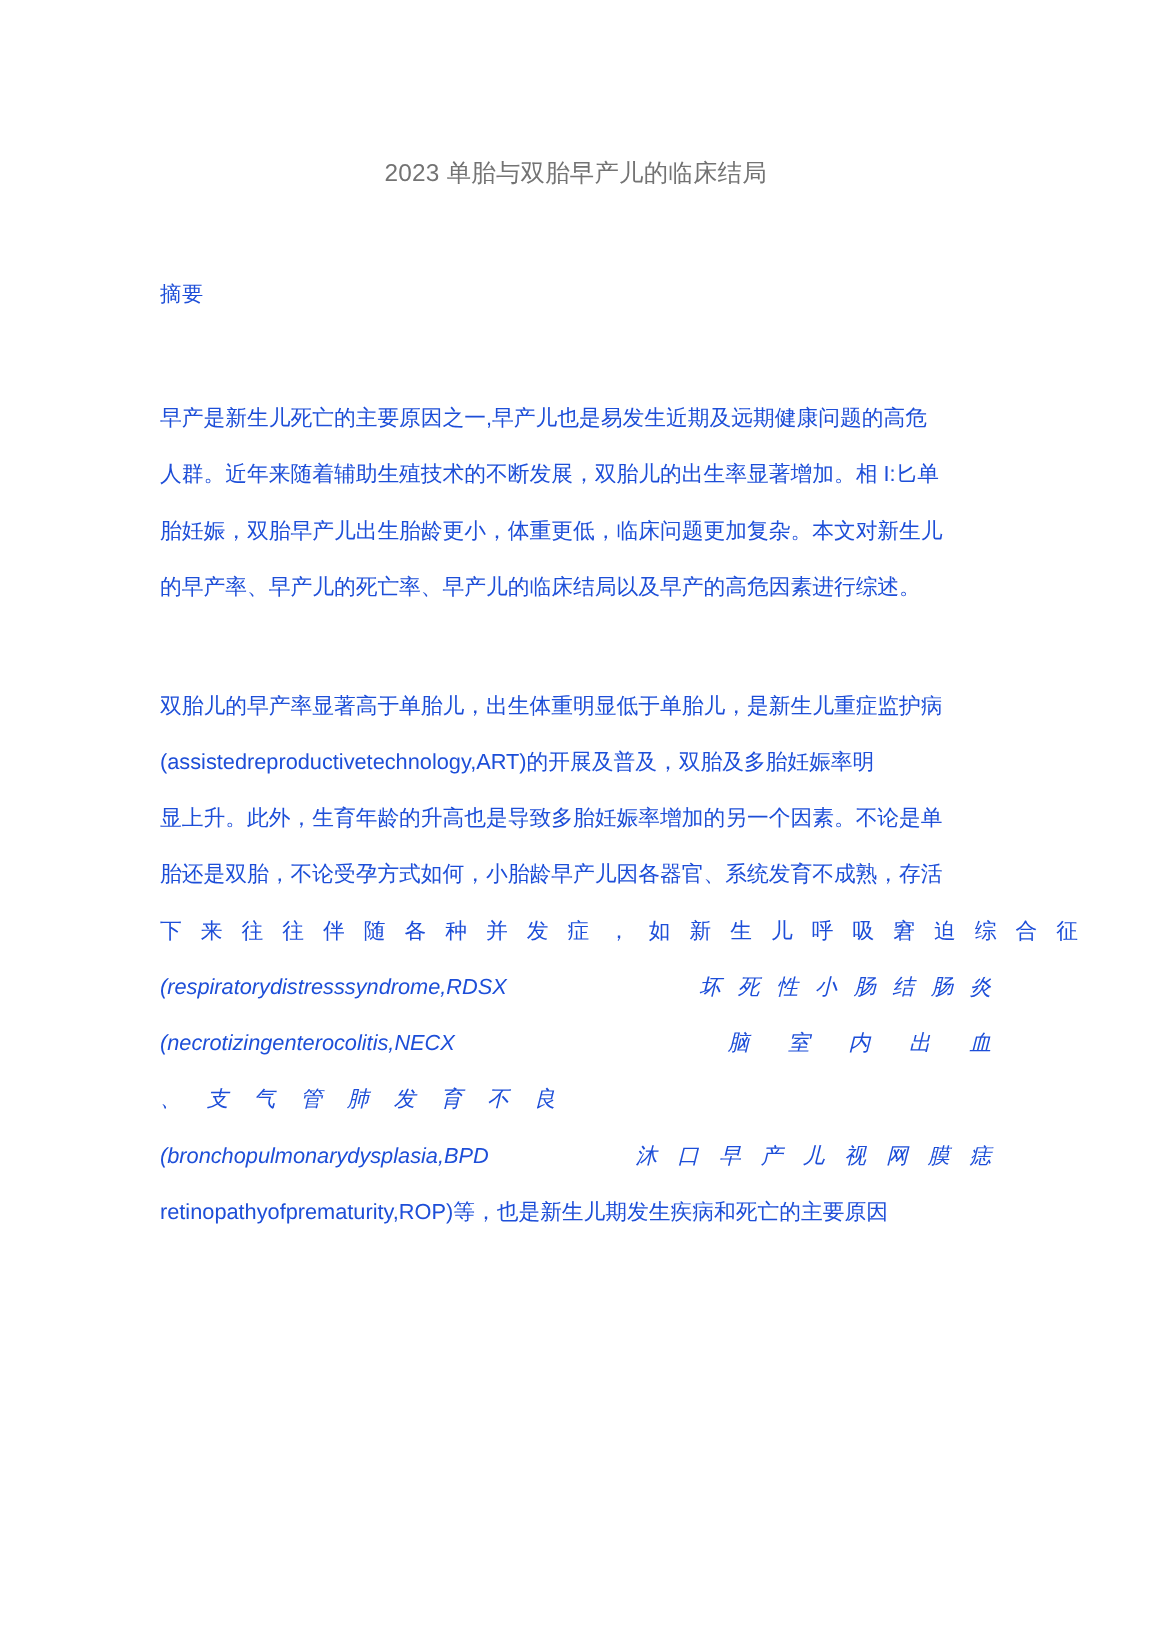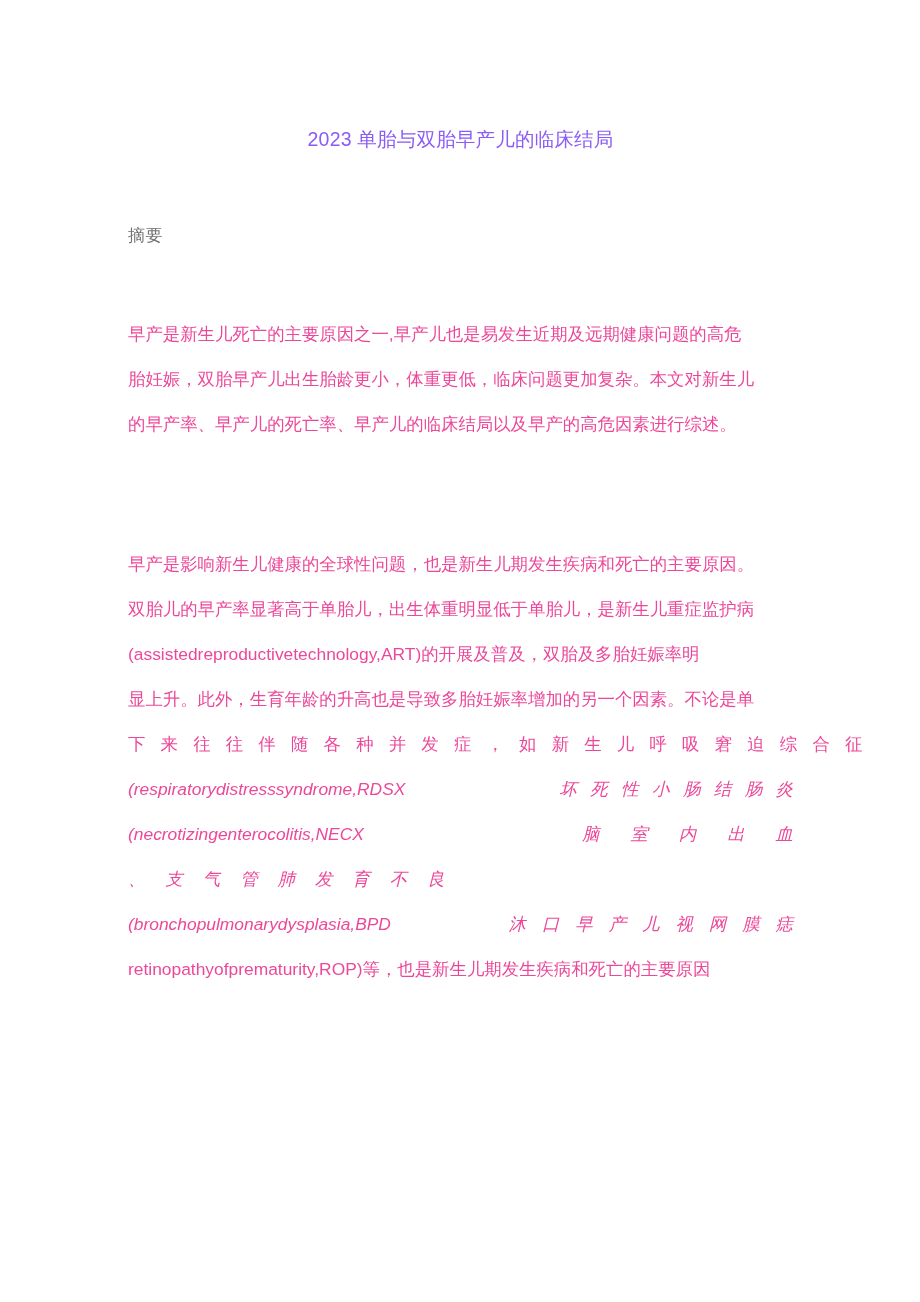--- a/index.html
+++ b/index.html
@@ -29,43 +29,43 @@
 
   
   .doc-title {
     position: absolute;
     left: 128px;
     top: 124px;
     width: 665px;
     text-align: center;
     font-size: 19.5px;
     line-height: 30px;
-    color: #8b5cf6;
+    color: #737373;
     letter-spacing: 0.2px;
     white-space: nowrap;
   }
 
   
   .section-heading {
     position: absolute;
     left: 128px;
     top: 222px;
     font-size: 17px;
     line-height: 28px;
-    color: #737373;
+    color: #1d4ed8;
     letter-spacing: 0.5px;
   }
 
   
   .para {
     position: absolute;
     left: 128px;
     width: 665px;
     font-size: 17.4px;
-    color: #ec4899;
+    color: #1d4ed8;
   }
   .para.abstract-body { top: 312px; }
   .para.intro-body    { top: 542px; }
 
   .tline {
     height: 45px;
     line-height: 45px;
     white-space: nowrap;
     overflow: visible;
   }
@@ -96,29 +96,30 @@
 <body>
 
 <div class="page">
 
   <div class="doc-title">2023 单胎与双胎早产儿的临床结局</div>
 
   <div class="section-heading">摘要</div>
 
   <div class="para abstract-body">
     <div class="tline">早产是新生儿死亡的主要原因之一,早产儿也是易发生近期及远期健康问题的高危</div>
+    <div class="tline">人群。近年来随着辅助生殖技术的不断发展，双胎儿的出生率显著增加。相 I:匕单</div>
     <div class="tline">胎妊娠，双胎早产儿出生胎龄更小，体重更低，临床问题更加复杂。本文对新生儿</div>
     <div class="tline">的早产率、早产儿的死亡率、早产儿的临床结局以及早产的高危因素进行综述。</div>
   </div>
 
   <div class="para intro-body">
-    <div class="tline">早产是影响新生儿健康的全球性问题，也是新生儿期发生疾病和死亡的主要原因。</div>
     <div class="tline">双胎儿的早产率显著高于单胎儿，出生体重明显低于单胎儿，是新生儿重症监护病</div>
     <div class="tline">(assistedreproductivetechnology,ART)的开展及普及，双胎及多胎妊娠率明</div>
     <div class="tline">显上升。此外，生育年龄的升高也是导致多胎妊娠率增加的另一个因素。不论是单</div>
+    <div class="tline">胎还是双胎，不论受孕方式如何，小胎龄早产儿因各器官、系统发育不成熟，存活</div>
 
     <div class="tline">
       <span class="line-spread-full">下来往往伴随各种并发症，如新生儿呼吸窘迫综合征</span>
     </div>
 
     <div class="tline justify">
       <span class="run-latin">(respiratorydistresssyndrome,RDSX</span>
       <span class="run-wide-1">坏死性小肠结肠炎</span>
     </div>
 

